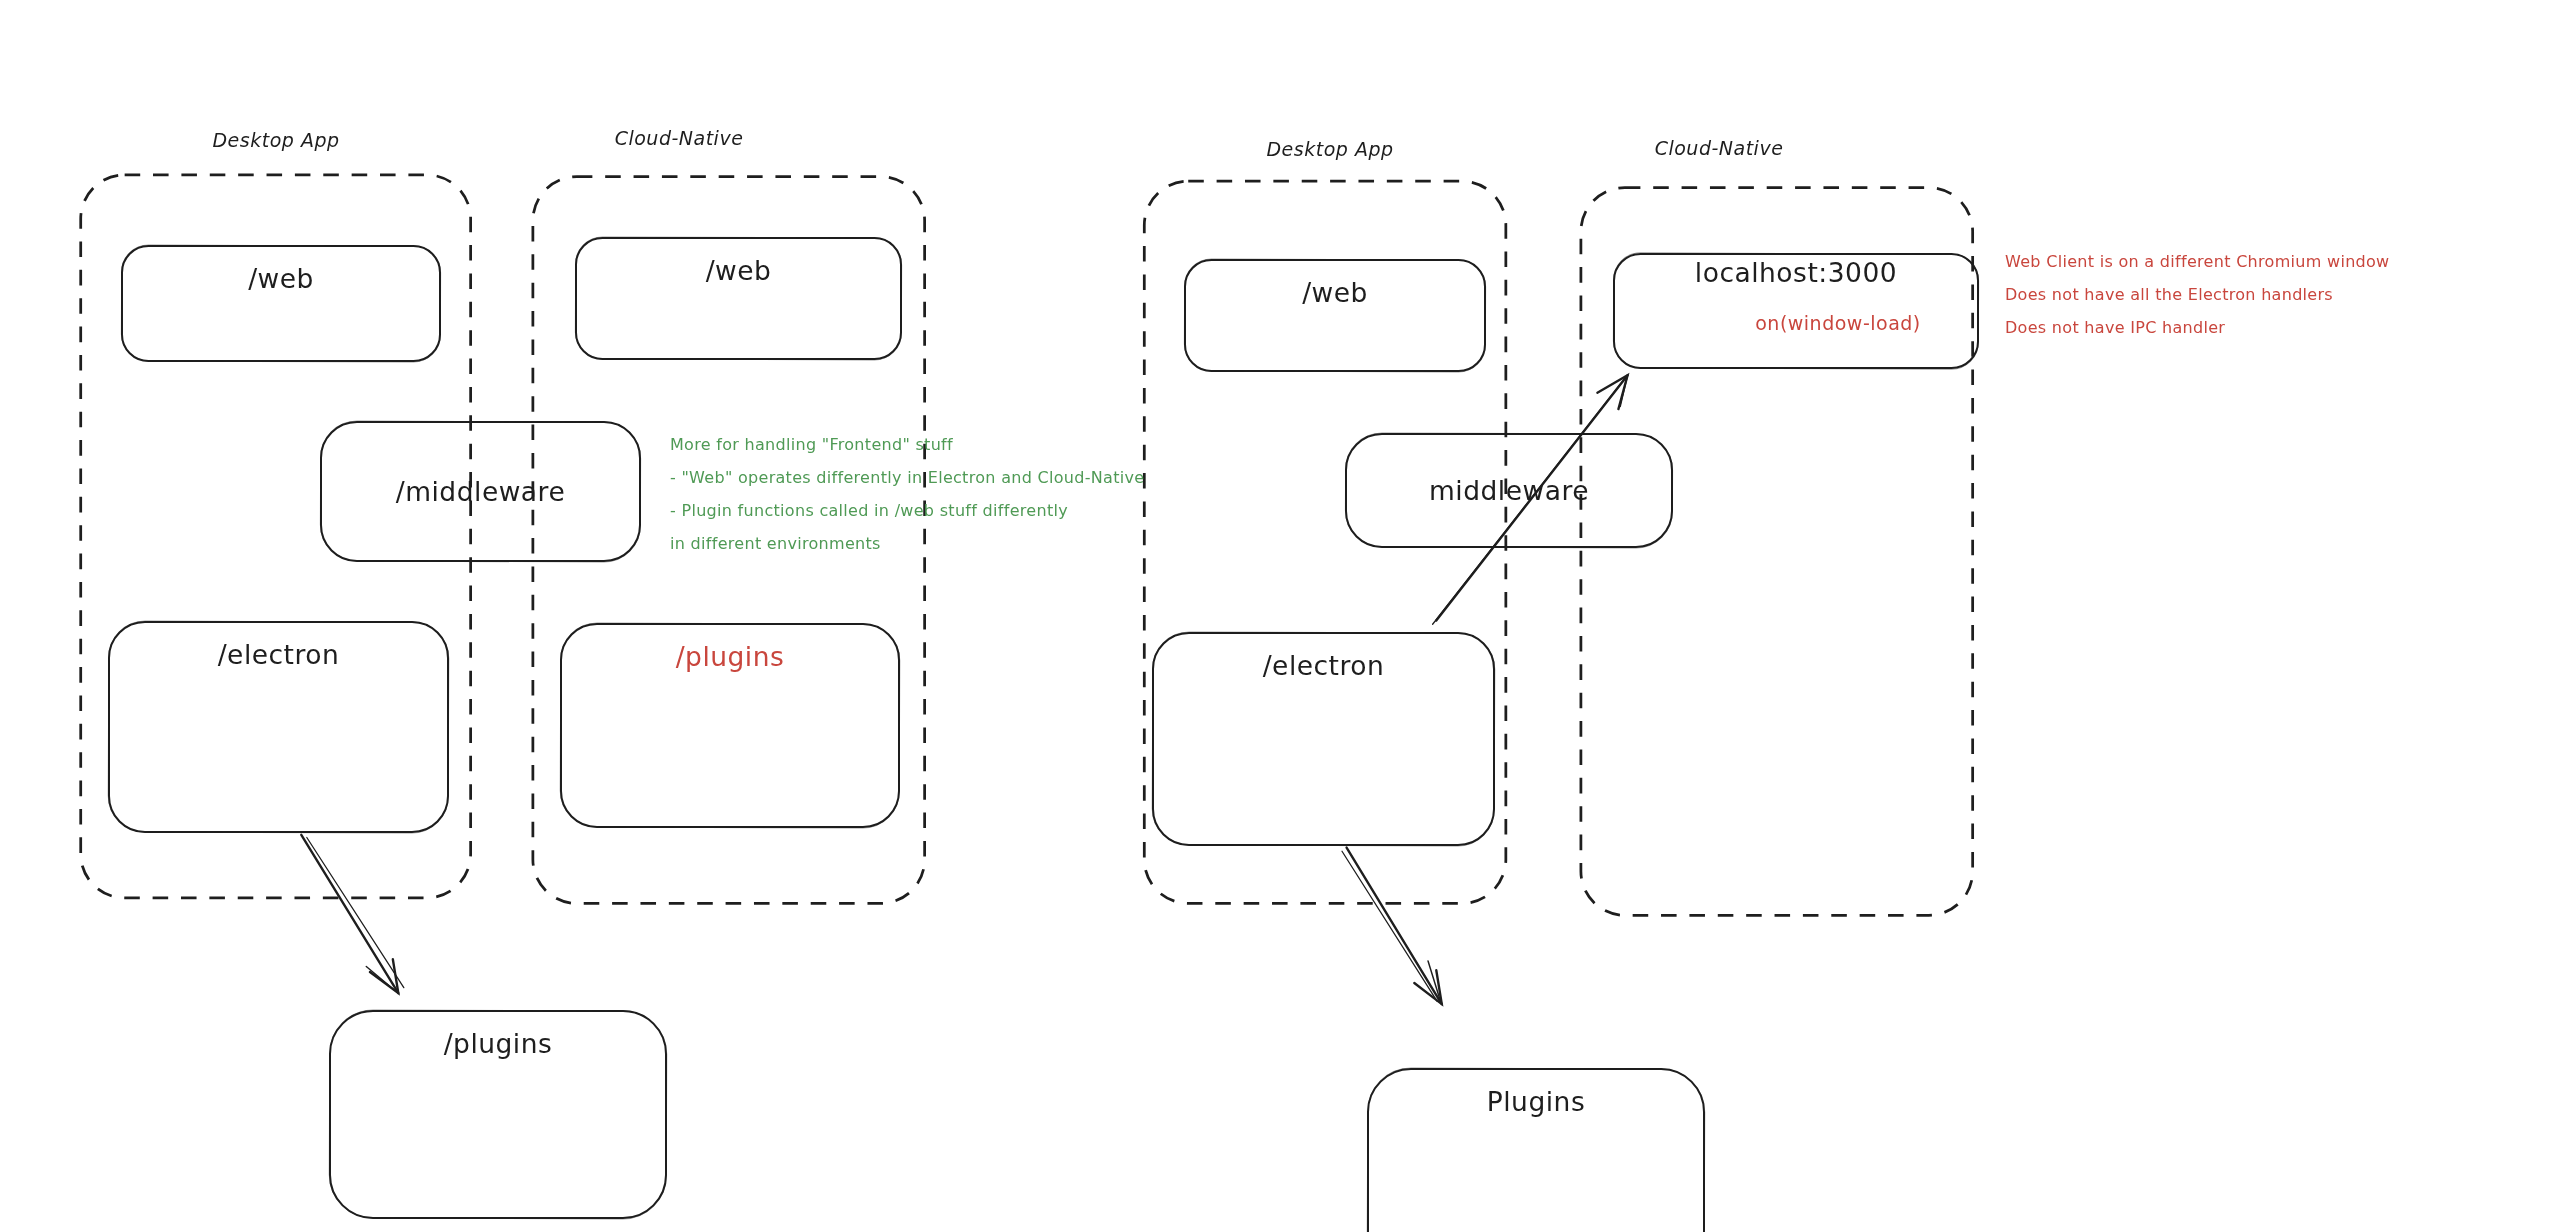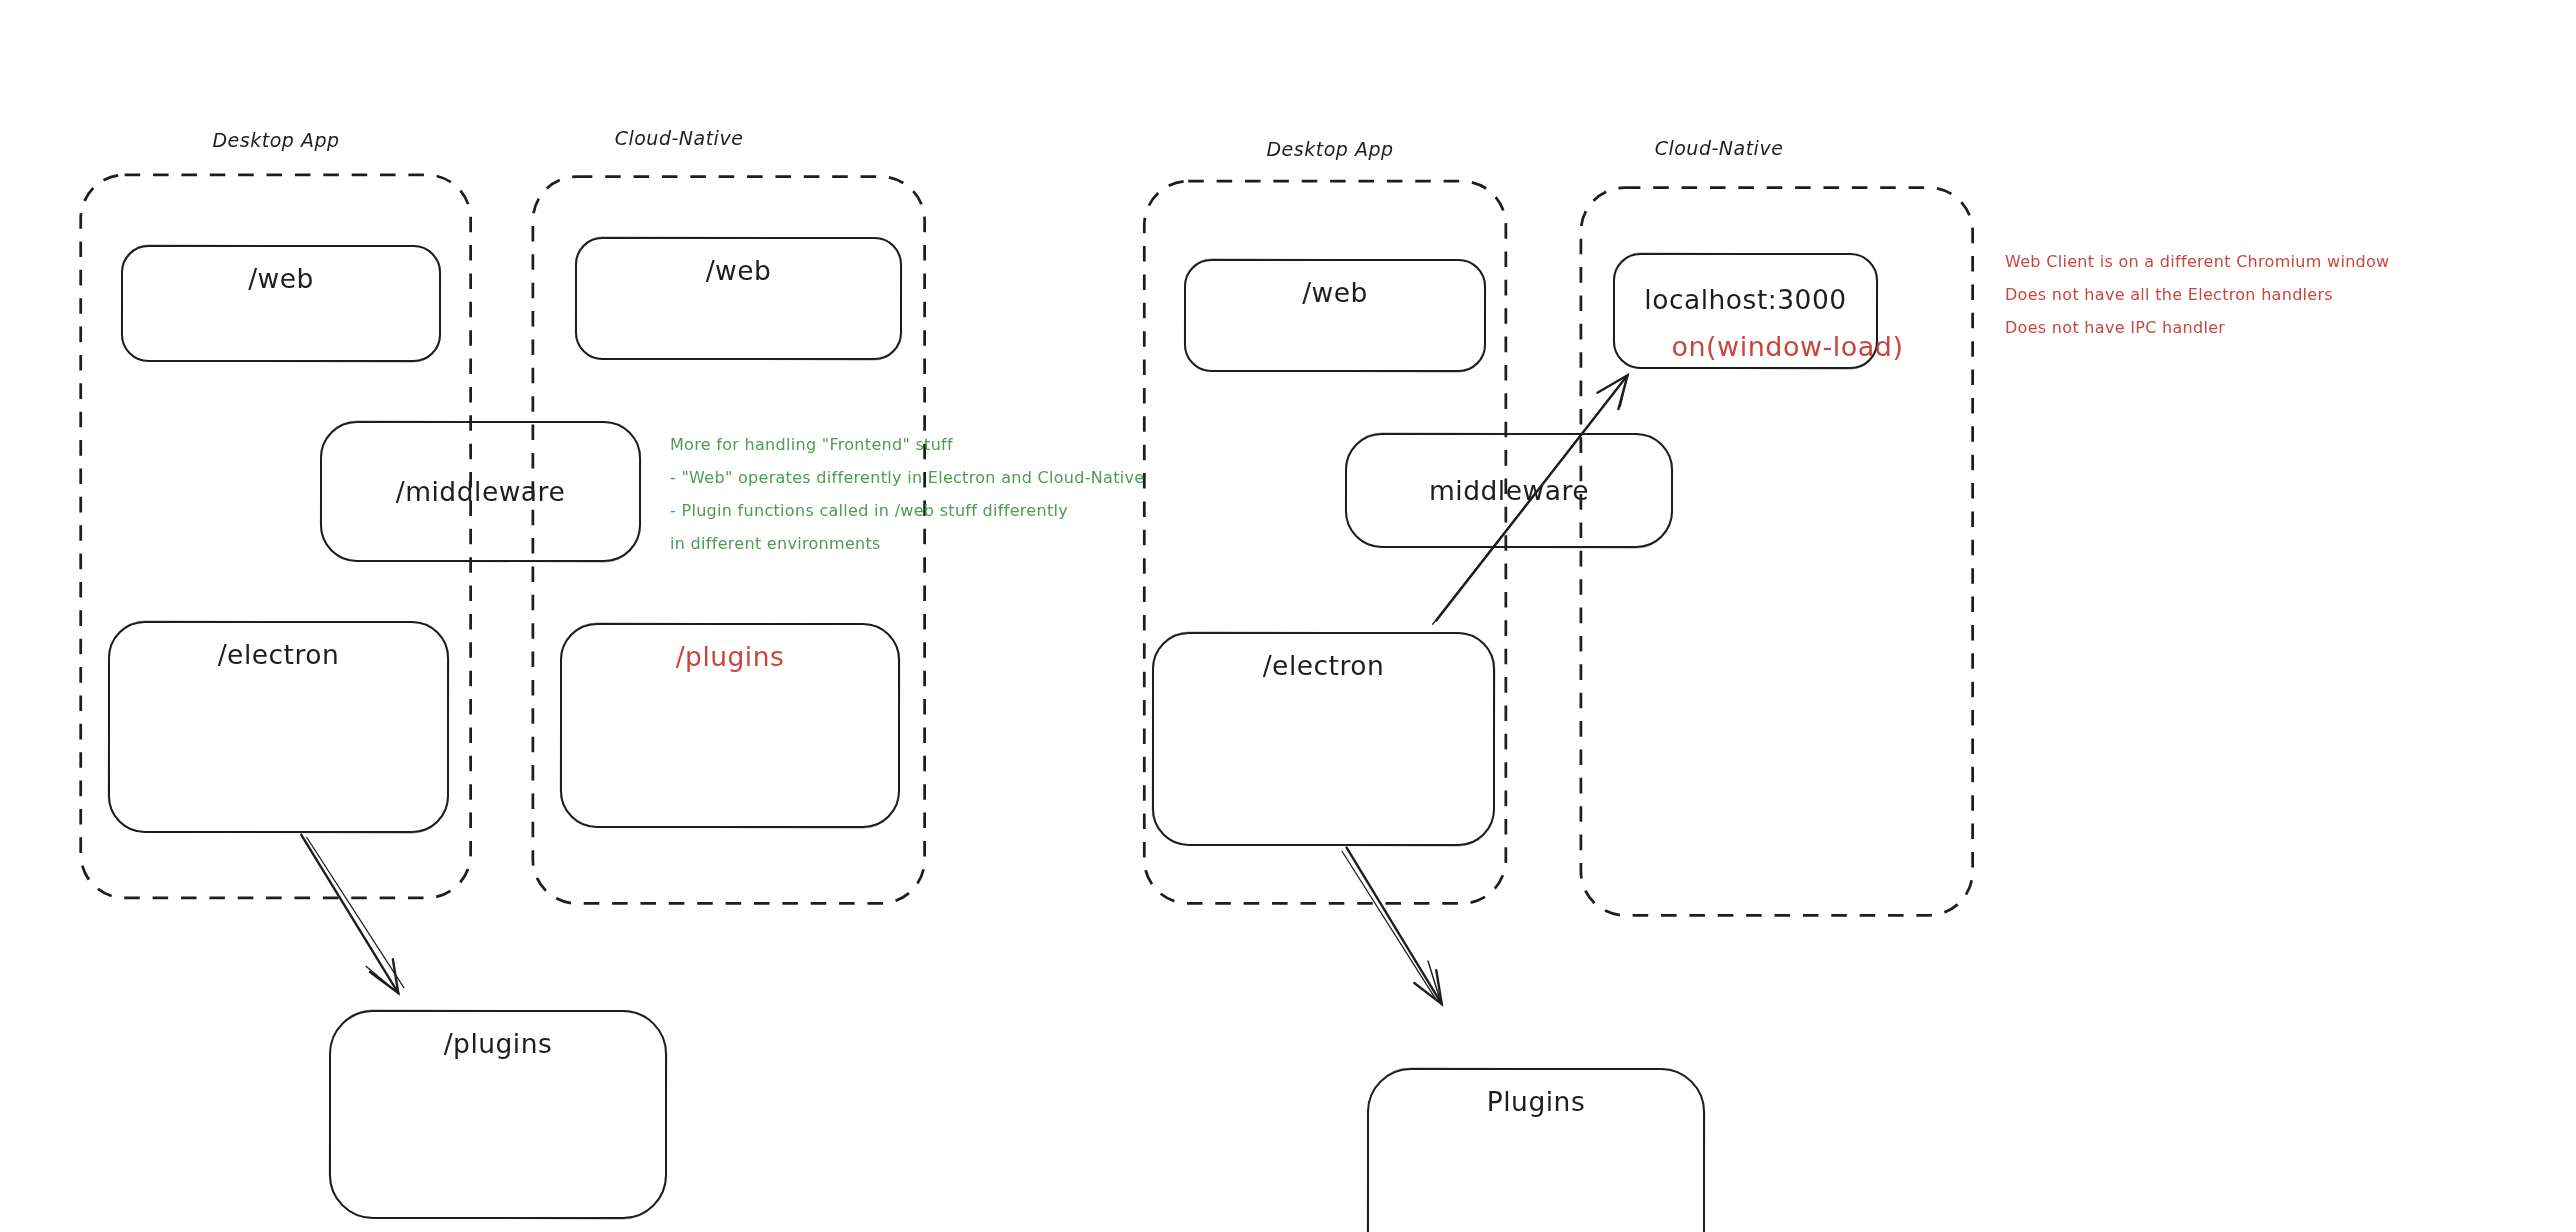--- a/index.html
+++ b/index.html
@@ -49,22 +49,22 @@
   }
   .box .lbl{display:block;}
   .box.top-label{padding-top:16px;}
   .box.center-label{display:flex;align-items:center;justify-content:center;}
   .r-sm{border-radius:27.5px;}
   .r-md{border-radius:37px;}
   .r-lg{border-radius:44px;}
   .red-text{color:var(--red);}
   .event-line{
     display:block;
-    margin-top:16px;
-    font-size:27px;
+    margin-top:24px;
+    font-size:19px;
     color:var(--red);
     transform:translateX(42px);
   }
   
   .annotation{
     position:absolute;
     font-size:16px;
     line-height:33px;
     letter-spacing:0.3px;
     white-space:nowrap;
@@ -120,21 +120,21 @@
   </div>
 
   <div class="group-label" style="left:1211px;top:138px;">Desktop App</div>
 
   <div class="group-label" style="left:1600px;top:137px;">Cloud-Native</div>
 
   <div class="box r-sm top-label" style="left:1184px;top:259px;width:302px;height:113px;">
     <span class="lbl">/web</span>
   </div>
 
-  <div class="box r-sm" style="left:1613px;top:253px;width:265px;height:116px;padding-top:29px;">
+  <div class="box r-sm" style="left:1613px;top:253px;width:366px;height:116px;padding-top:2px;">
     <span class="lbl">localhost:3000</span>
     <span class="event-line">on(window-load)</span>
   </div>
 
   <div class="box r-md center-label" style="left:1345px;top:433px;width:328px;height:115px;">
     <span class="lbl">middleware</span>
   </div>
 
   <div class="box r-md top-label" style="left:1152px;top:632px;width:343px;height:214px;">
     <span class="lbl">/electron</span>

